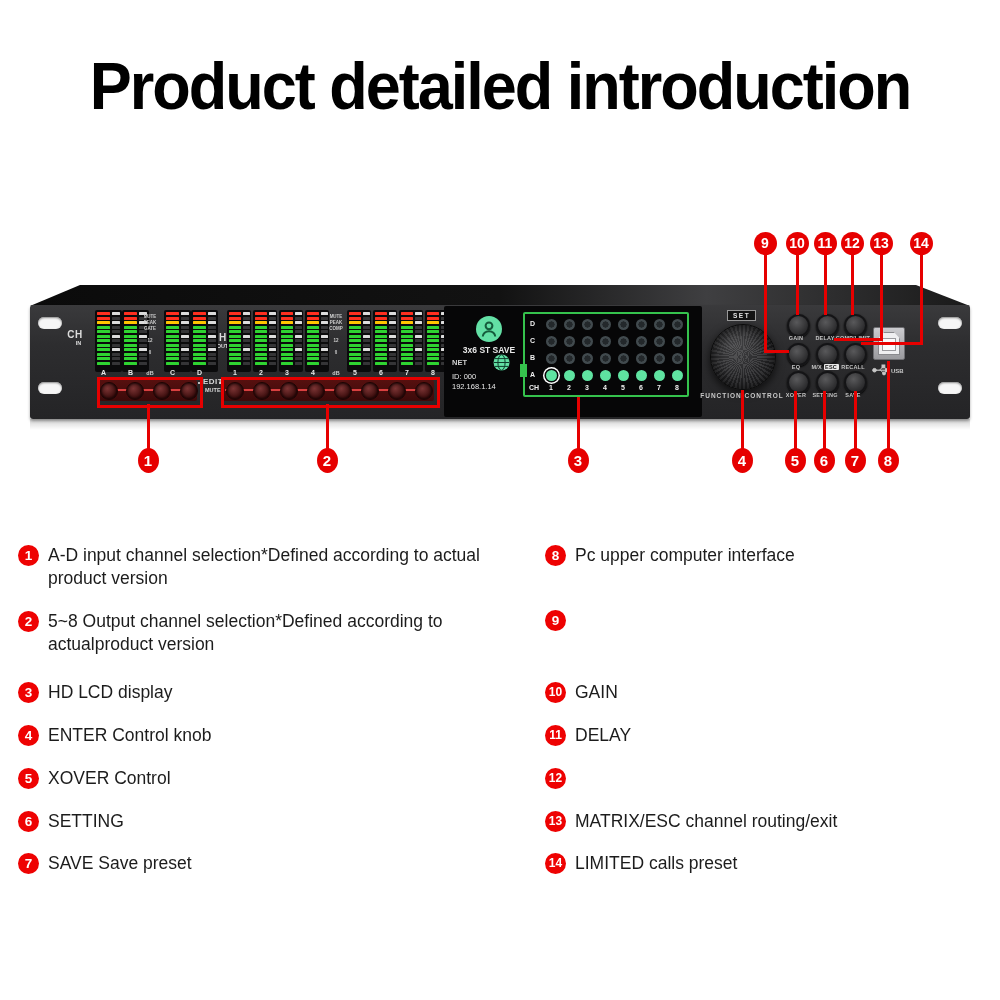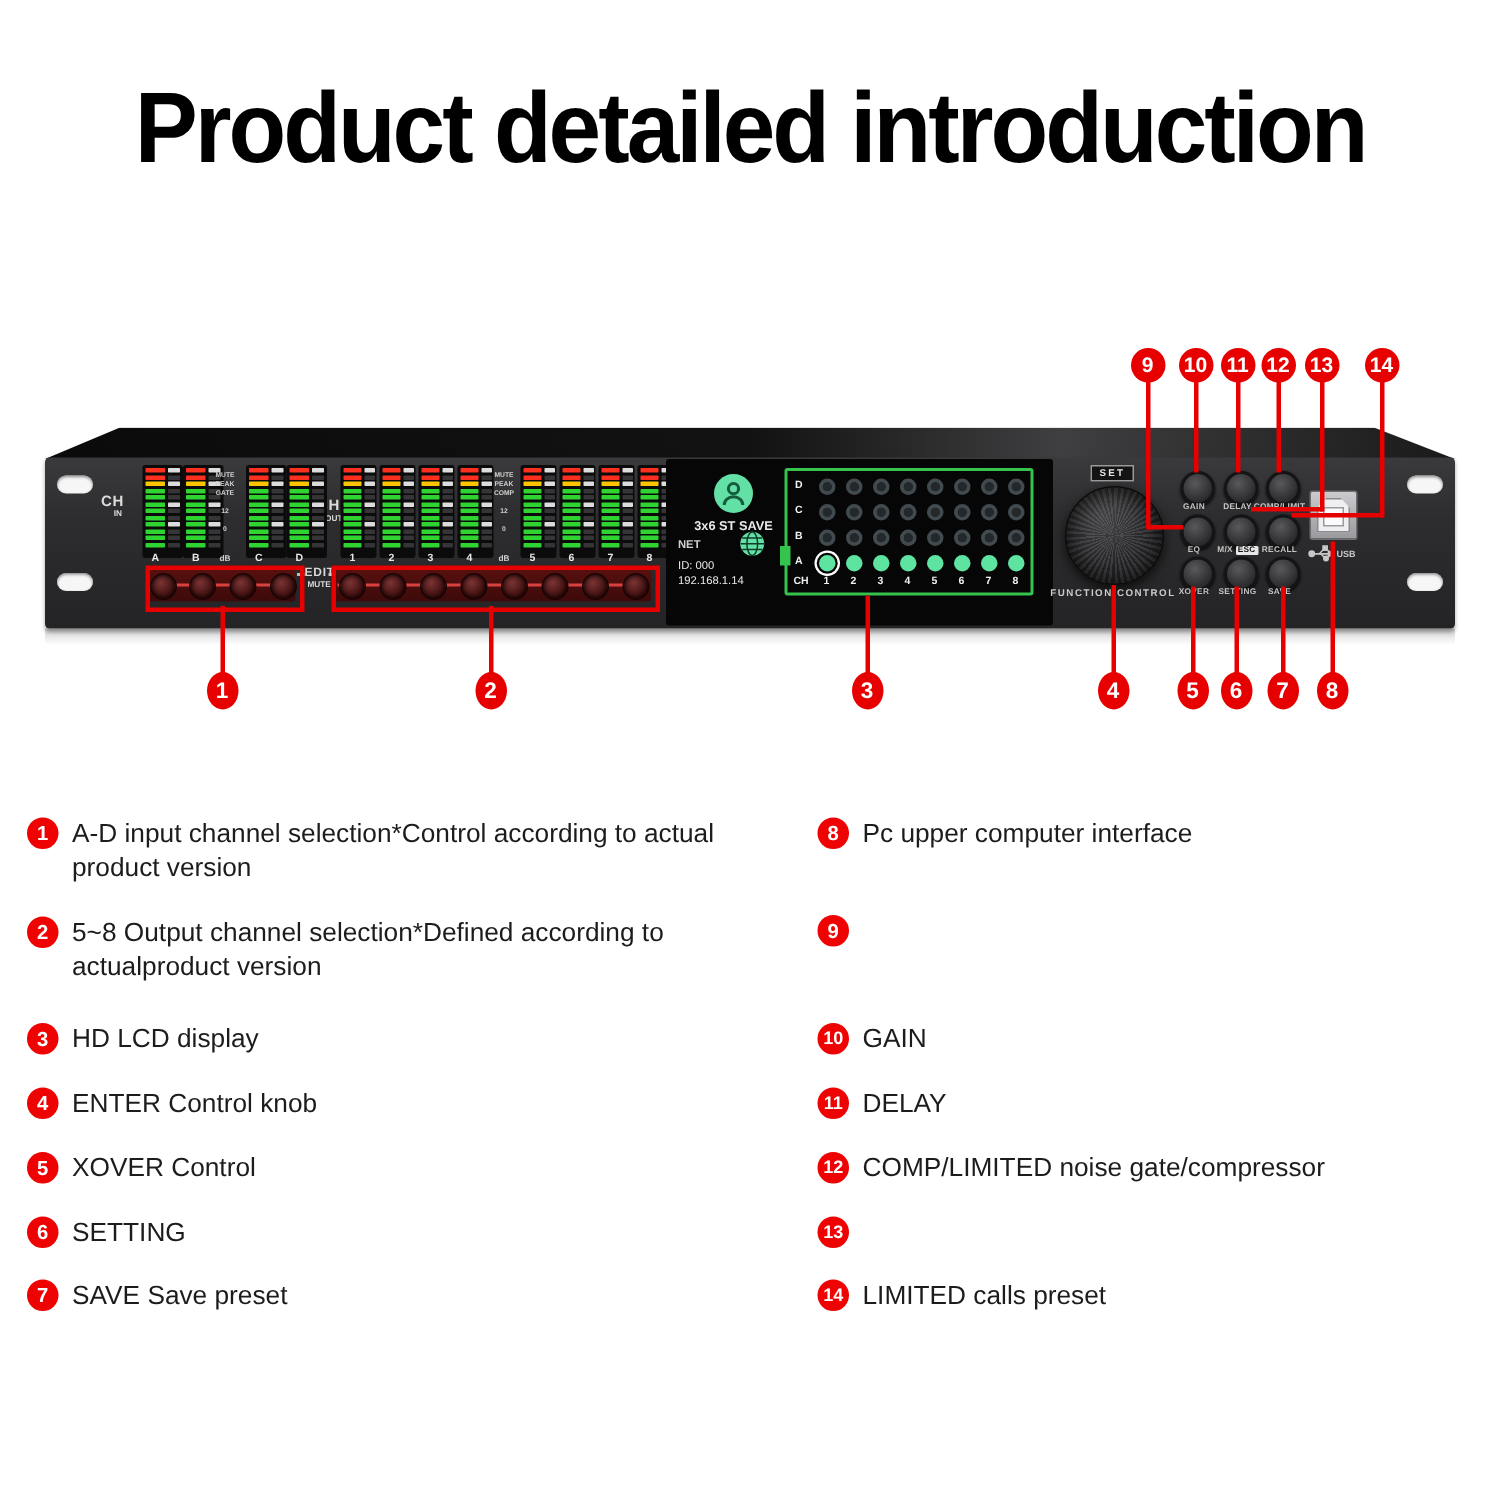--- a/index.html
+++ b/index.html
@@ -617,21 +617,21 @@
       <div class="cline" style="left: 853.5px; top: 391px; width: 3px; height: 58px;"></div>
       <div class="ccirc" style="left: 844.5px; top: 448px; width: 21px; height: 25px; font-size: 15px; line-height: 25px; border-radius: 50%;">7</div>
       <div class="cline" style="left: 886.5px; top: 361px; width: 3px; height: 88px;"></div>
       <div class="ccirc" style="left: 877.5px; top: 448px; width: 21px; height: 25px; font-size: 15px; line-height: 25px; border-radius: 50%;">8</div>
     </div>
 
 
   <div id="legend-layer">
       <div class="leg-item" style="left: 18px; top: 544px; width: 470px;">
         <span class="leg-badge">1</span>
-        <span class="leg-text">A-D input channel selection*Control according to actual product version</span>
+        <span class="leg-text">A-D input channel selection*Defined according to actual product version</span>
       </div>
       <div class="leg-item" style="left: 18px; top: 610px; width: 470px;">
         <span class="leg-badge">2</span>
         <span class="leg-text">5~8 Output channel selection*Defined according to actualproduct version</span>
       </div>
       <div class="leg-item" style="left: 18px; top: 681px; width: 470px;">
         <span class="leg-badge">3</span>
         <span class="leg-text">HD LCD display</span>
       </div>
       <div class="leg-item" style="left: 18px; top: 724px; width: 470px;">
@@ -660,23 +660,23 @@
       <div class="leg-item" style="left: 545px; top: 681px; width: 470px;">
         <span class="leg-badge two">10</span>
         <span class="leg-text">GAIN</span>
       </div>
       <div class="leg-item" style="left: 545px; top: 724px; width: 470px;">
         <span class="leg-badge two">11</span>
         <span class="leg-text">DELAY</span>
       </div>
       <div class="leg-item" style="left: 545px; top: 767px; width: 470px;">
         <span class="leg-badge two">12</span>
-        <span class="leg-text">COMP/LIMITED noise gate/compressor</span>
       </div>
       <div class="leg-item" style="left: 545px; top: 810px; width: 470px;">
         <span class="leg-badge two">13</span>
+        <span class="leg-text">MATRIX/ESC channel routing/exit</span>
       </div>
       <div class="leg-item" style="left: 545px; top: 852px; width: 470px;">
         <span class="leg-badge two">14</span>
         <span class="leg-text">LIMITED calls preset</span>
       </div>
     </div>
 </div>
 
 </body></html>

